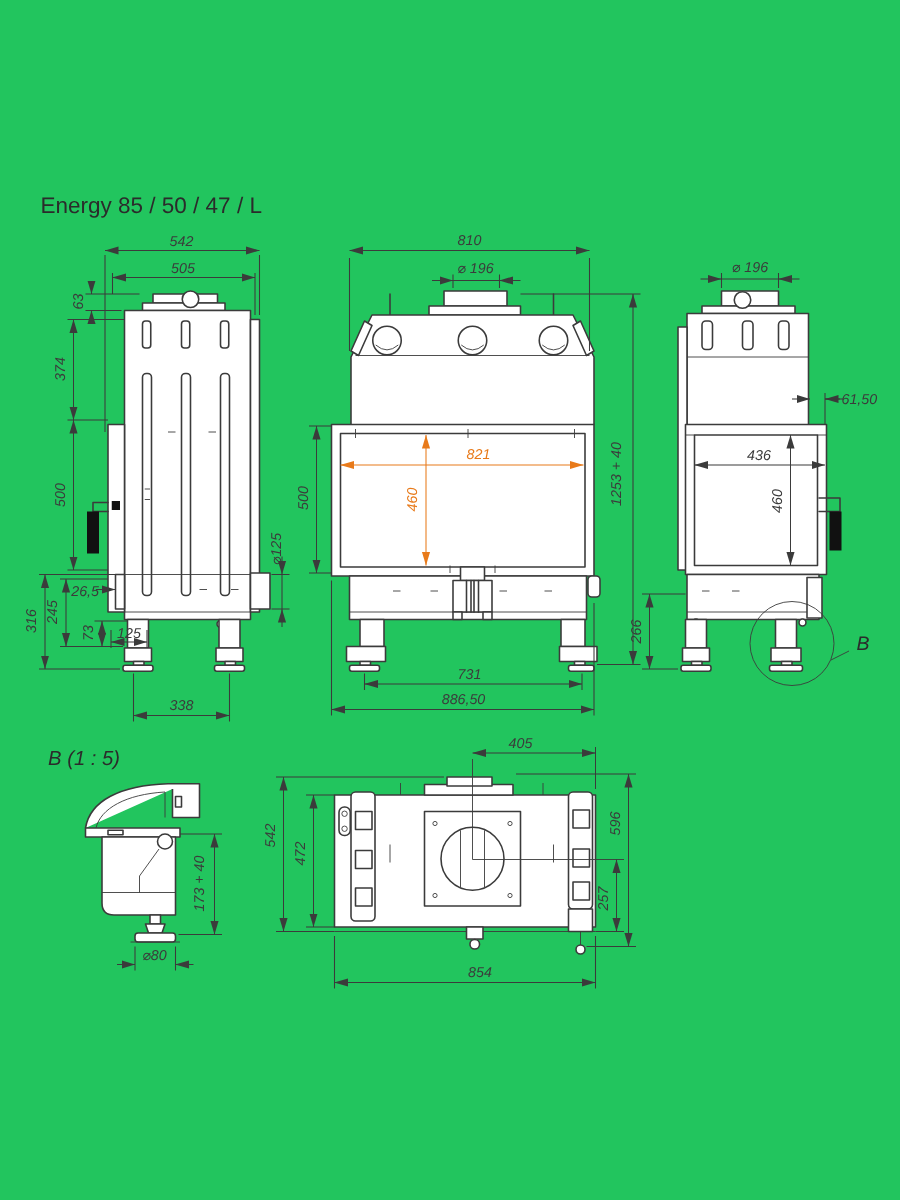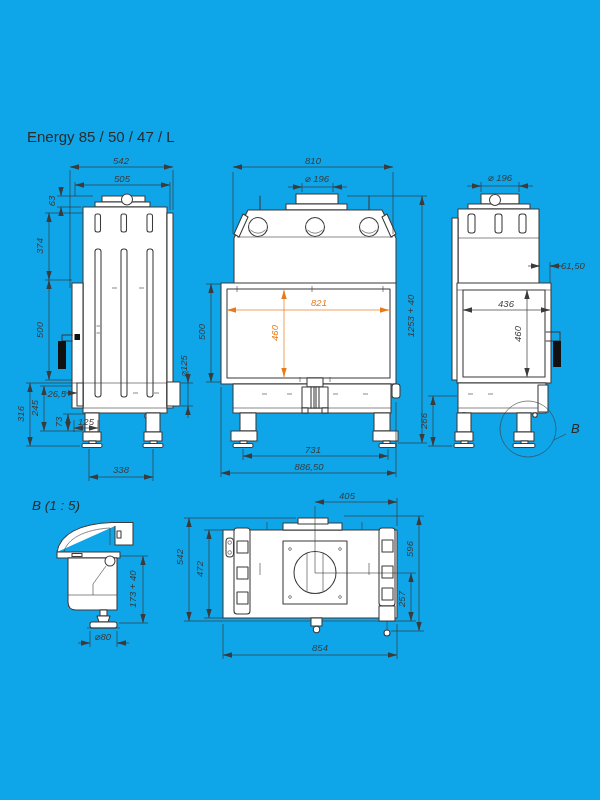--- a/index.html
+++ b/index.html
@@ -1,16 +1,16 @@
 <!DOCTYPE html>
 <html><head>
 <meta charset="utf-8">
 <style>
   html,body{margin:0;padding:0;background:#fff;}
-  .page{width:600px;height:800px;position:relative;background:#0ea5e9;overflow:hidden;}
+  .page{width:600px;height:800px;position:relative;background:#22c55e;overflow:hidden;}
   svg{display:block;}
   .obj{fill:none;stroke:#3b3b3b;stroke-width:1.05;stroke-linejoin:round;stroke-linecap:round;}
   .objf{fill:#fff;stroke:#3b3b3b;stroke-width:1.05;stroke-linejoin:round;}
   .thin{fill:none;stroke:#3b3b3b;stroke-width:.6;}
   .blk{fill:#111;stroke:none;}
   .diml{fill:none;stroke:#3b3b3b;stroke-width:.7;}
   .diml.orange{stroke:#e87a1a;}
   text{font-family:"Liberation Sans","DejaVu Sans",sans-serif;}
   .dim{font-size:9.5px;font-style:italic;fill:#3b3b3b;}
   .dim.orange{fill:#e87a1a;}

